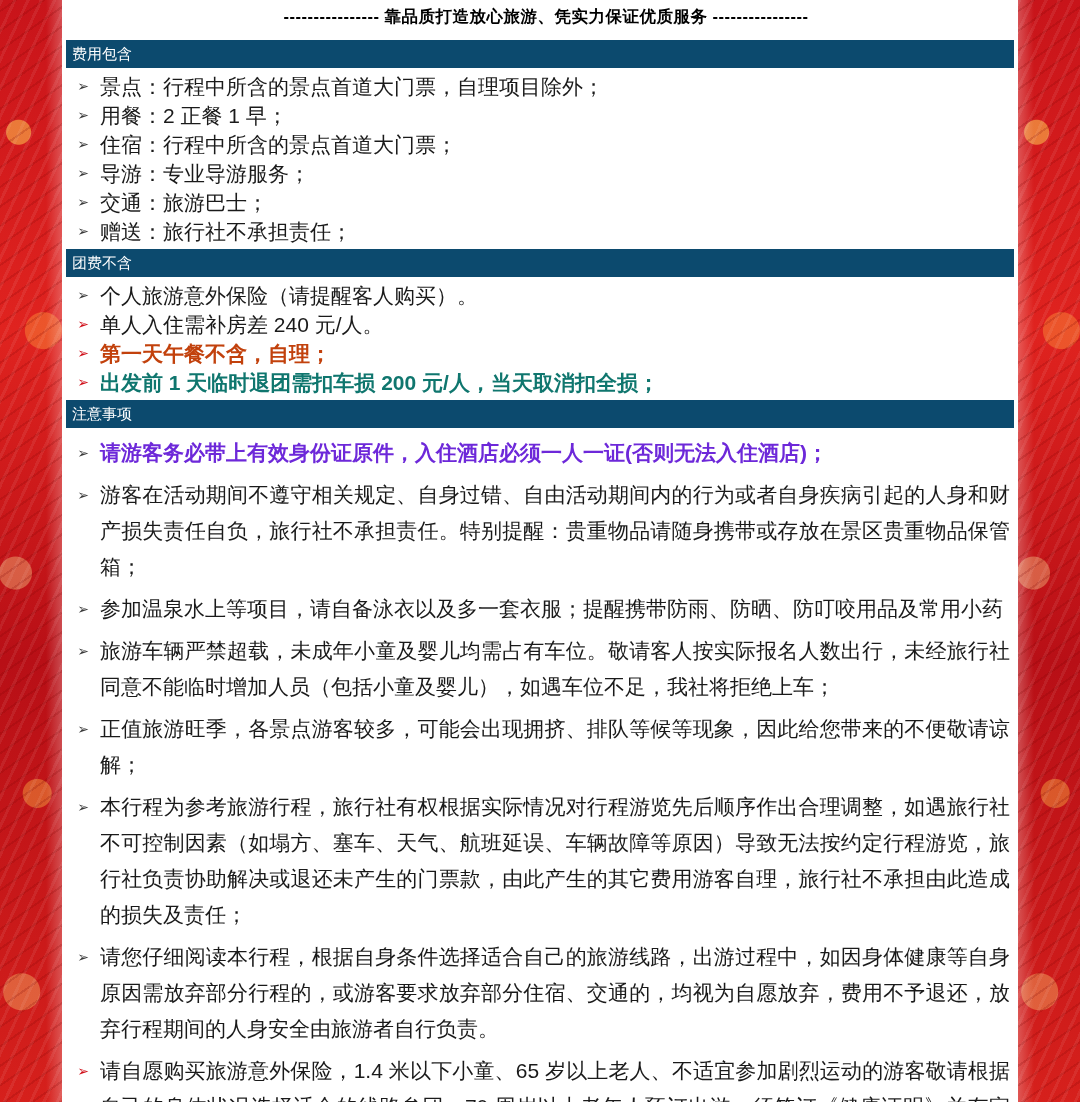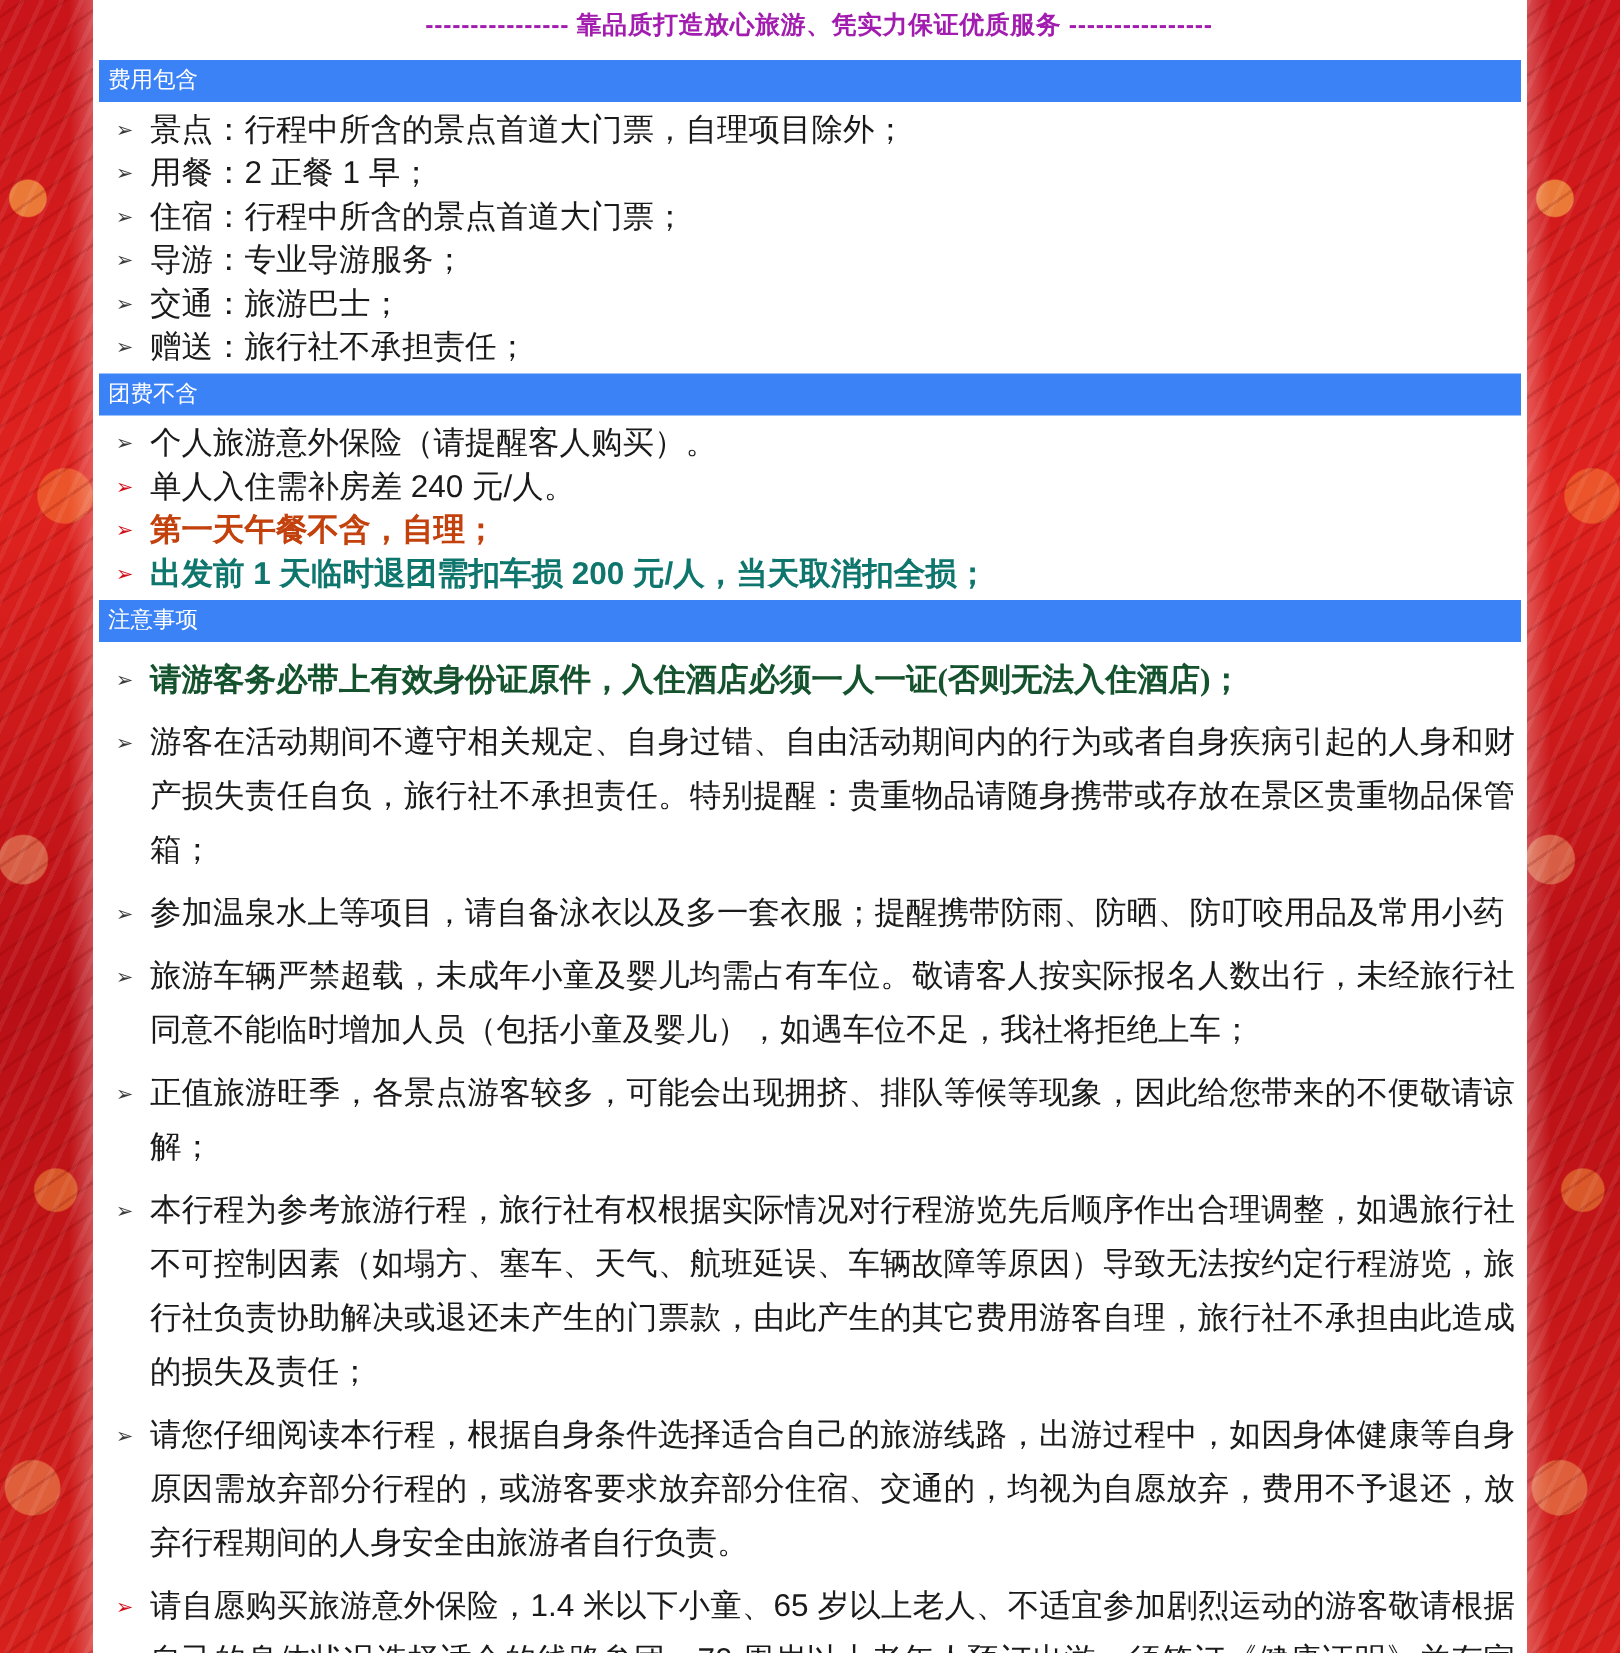--- a/index.html
+++ b/index.html
@@ -72,28 +72,28 @@
     bottom: 0;
     z-index: 4;
     background: #fff;
     overflow: hidden;
   }
 
   .banner {
     text-align: center;
     font-size: 16.5px;
     font-weight: bold;
-    color: #a21caf;
+    color: #000000;
     letter-spacing: .5px;
     padding: 6px 0 9px 12px;
     white-space: nowrap;
   }
 
   .section-head {
-    background: #3b82f6;
+    background: #0c4a6e;
     color: #ffffff;
     font-size: 15px;
     line-height: 28px;
     height: 28px;
     padding: 0 6px;
     margin: 3px 4px 4px 4px;
   }
 
   ul.list { list-style: none; margin: 0; padding: 0 4px; }
   ul.list li {
@@ -113,21 +113,21 @@
   .txt {
     flex: 1 1 auto;
     font-size: 21px;
     line-height: 25px;
     color: #1a1a1a;
     text-align: justify;
     padding-right: 4px;
   }
   .txt.blue { color: #c2410c; font-weight: bold; }
   .txt.red  { color: #0f766e; font-weight: bold; }
-  .txt.bold { font-weight: bold; color: #14532d; font-family: Liberation Serif, serif; }
+  .txt.bold { font-weight: bold; color: #6d28d9; }
 
   .notice ul.list li { padding: 3px 0; }
   .notice .txt { line-height: 36px; }
   .notice .marker { line-height: 36px; }
 </style>
 </head>
 <body>
 
 <div class="edge left"></div>
 <div class="edge right"></div>

